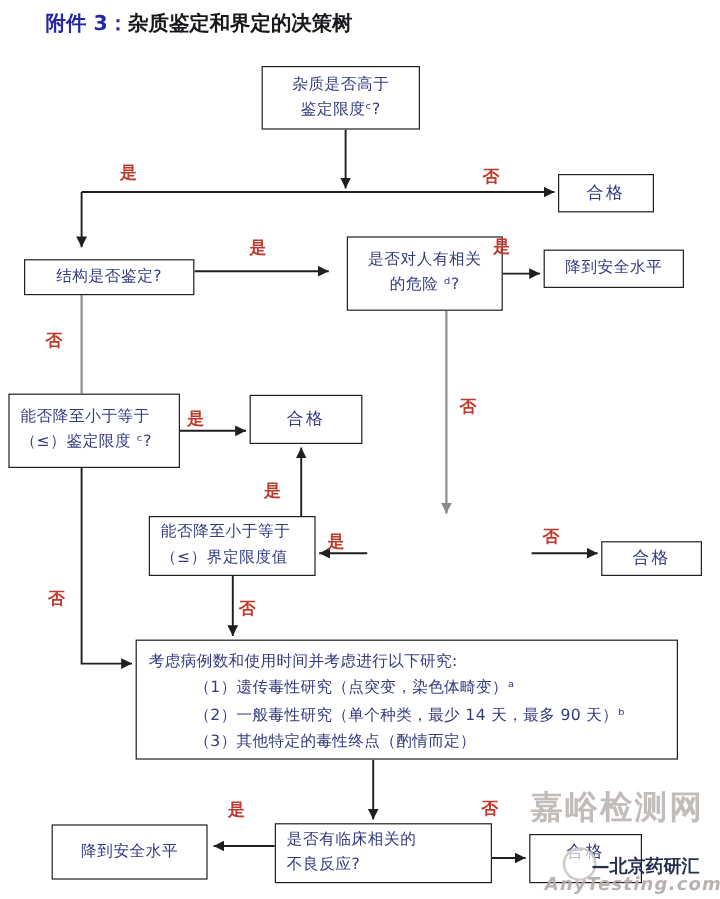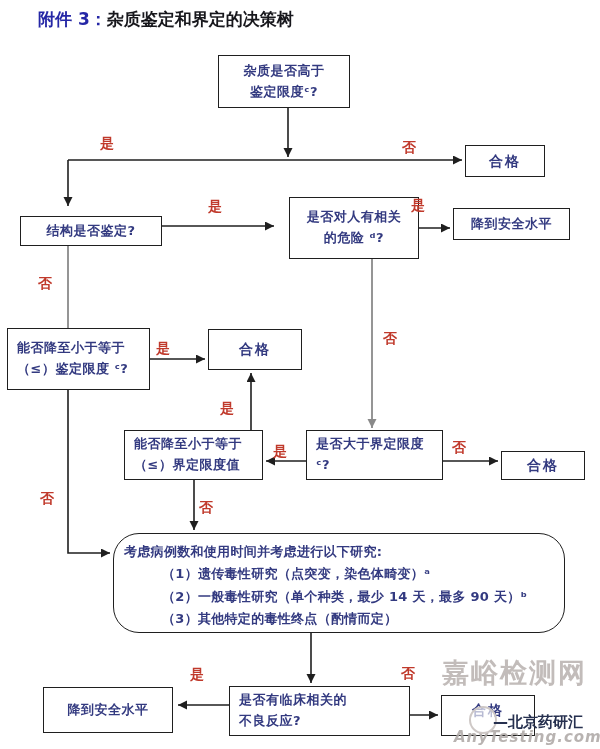--- a/index.html
+++ b/index.html
@@ -9,21 +9,21 @@
   }
   .page-title{position:absolute;left:38px;top:8px;font-size:17px;font-weight:bold;white-space:nowrap;z-index:2;}
   .title-prefix{color:#2527a6;}
   .title-main{color:#17171c;}
   .edges{position:absolute;left:0;top:0;z-index:1;}
   .node{
     position:absolute;box-sizing:border-box;border:1.5px solid #1f1f1f;background:#ffffff;
     color:#333a80;font-size:13px;line-height:1.6;letter-spacing:0.5px;
     display:flex;flex-direction:column;justify-content:center;align-items:center;text-align:center;z-index:2;
   }
-  .node .ln{display:block;font-weight:bold;}
+  .node .ln{display:block;}
   .align-left{align-items:flex-start;text-align:left;padding-left:9px;padding-right:4px;}
   .ok{font-size:14px;letter-spacing:2px;}
   .ok-top{justify-content:flex-start;padding-top:3px;}
   .k-box{justify-content:flex-start;align-items:flex-start;text-align:left;padding:7px 6px 0 10px;line-height:1.72;letter-spacing:0.3px;}
   .k-item{padding-left:38px;white-space:nowrap;}
   .lbl{position:absolute;color:#c0392b;font-size:14px;font-weight:bold;z-index:2;letter-spacing:1px;}
   .wm-name{position:absolute;left:442px;top:655px;font-size:27px;font-weight:bold;color:rgba(186,179,177,0.88);letter-spacing:2px;white-space:nowrap;z-index:4;}
   .wm-url{position:absolute;left:454px;top:728px;font-size:15px;font-style:italic;font-weight:bold;color:rgba(176,171,169,0.9);letter-spacing:1px;white-space:nowrap;z-index:4;}
   .wm-brand{position:absolute;left:493px;top:713px;font-size:15px;font-weight:bold;color:#26304f;white-space:nowrap;z-index:6;}
   .wm-logo{position:absolute;left:469px;top:706px;width:24px;height:24px;border-radius:50%;
@@ -94,30 +94,26 @@
 
   <div class="node ok" style="left:208px;top:329px;width:94px;height:41px;">
     <span class="ln">合格</span>
   </div>
 
   <div class="node align-left" style="left:124px;top:430px;width:139px;height:50px;">
     <span class="ln">能否降至小于等于</span>
     <span class="ln">（≤）界定限度值</span>
   </div>
 
-  <div class="node align-left" style="left:306px;top:430px;width:137px;height:50px;">
-    <span class="ln">是否大于界定限度</span>
-    <span class="ln">ᶜ?</span>
-  </div>
 
   <div class="node ok" style="left:501px;top:451px;width:84px;height:29px;">
     <span class="ln">合格</span>
   </div>
 
-  <div class="node k-box" style="left:113px;top:533px;width:452px;height:100px;border-radius:26px;">
+  <div class="node k-box" style="left:113px;top:533px;width:452px;height:100px;">
     <span class="ln">考虑病例数和使用时间并考虑进行以下研究:</span>
     <span class="ln k-item">（1）遗传毒性研究（点突变，染色体畸变）ᵃ</span>
     <span class="ln k-item">（2）一般毒性研究（单个种类，最少 14 天，最多 90 天）ᵇ</span>
     <span class="ln k-item">（3）其他特定的毒性终点（酌情而定）</span>
   </div>
 
   <div class="node" style="left:43px;top:687px;width:130px;height:46px;">
     <span class="ln">降到安全水平</span>
   </div>
 

